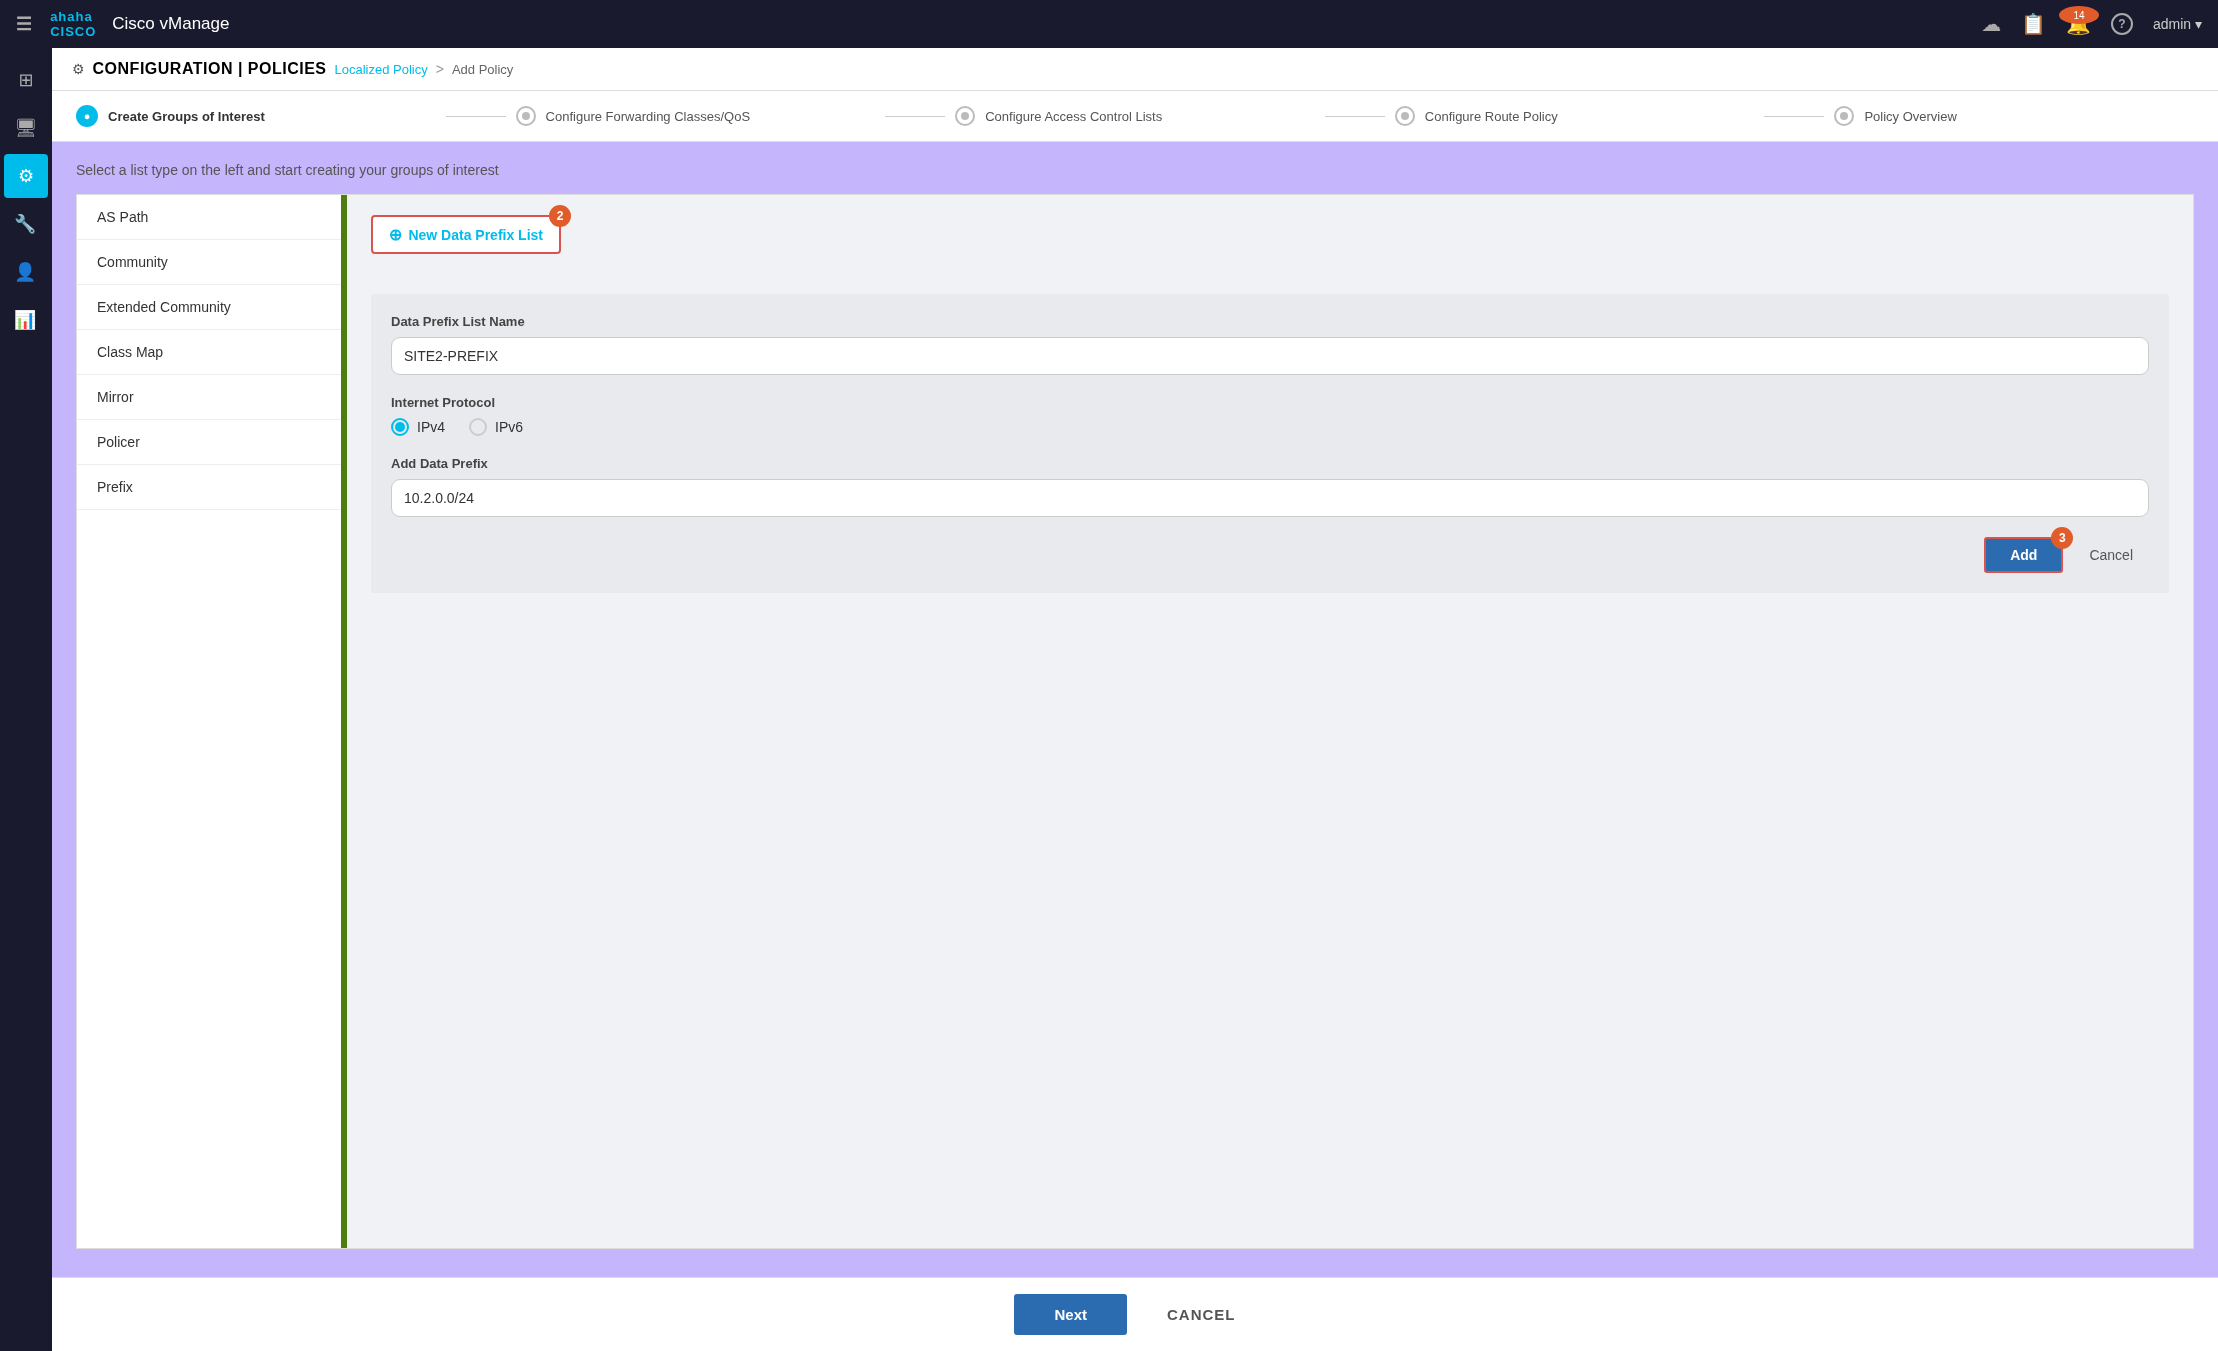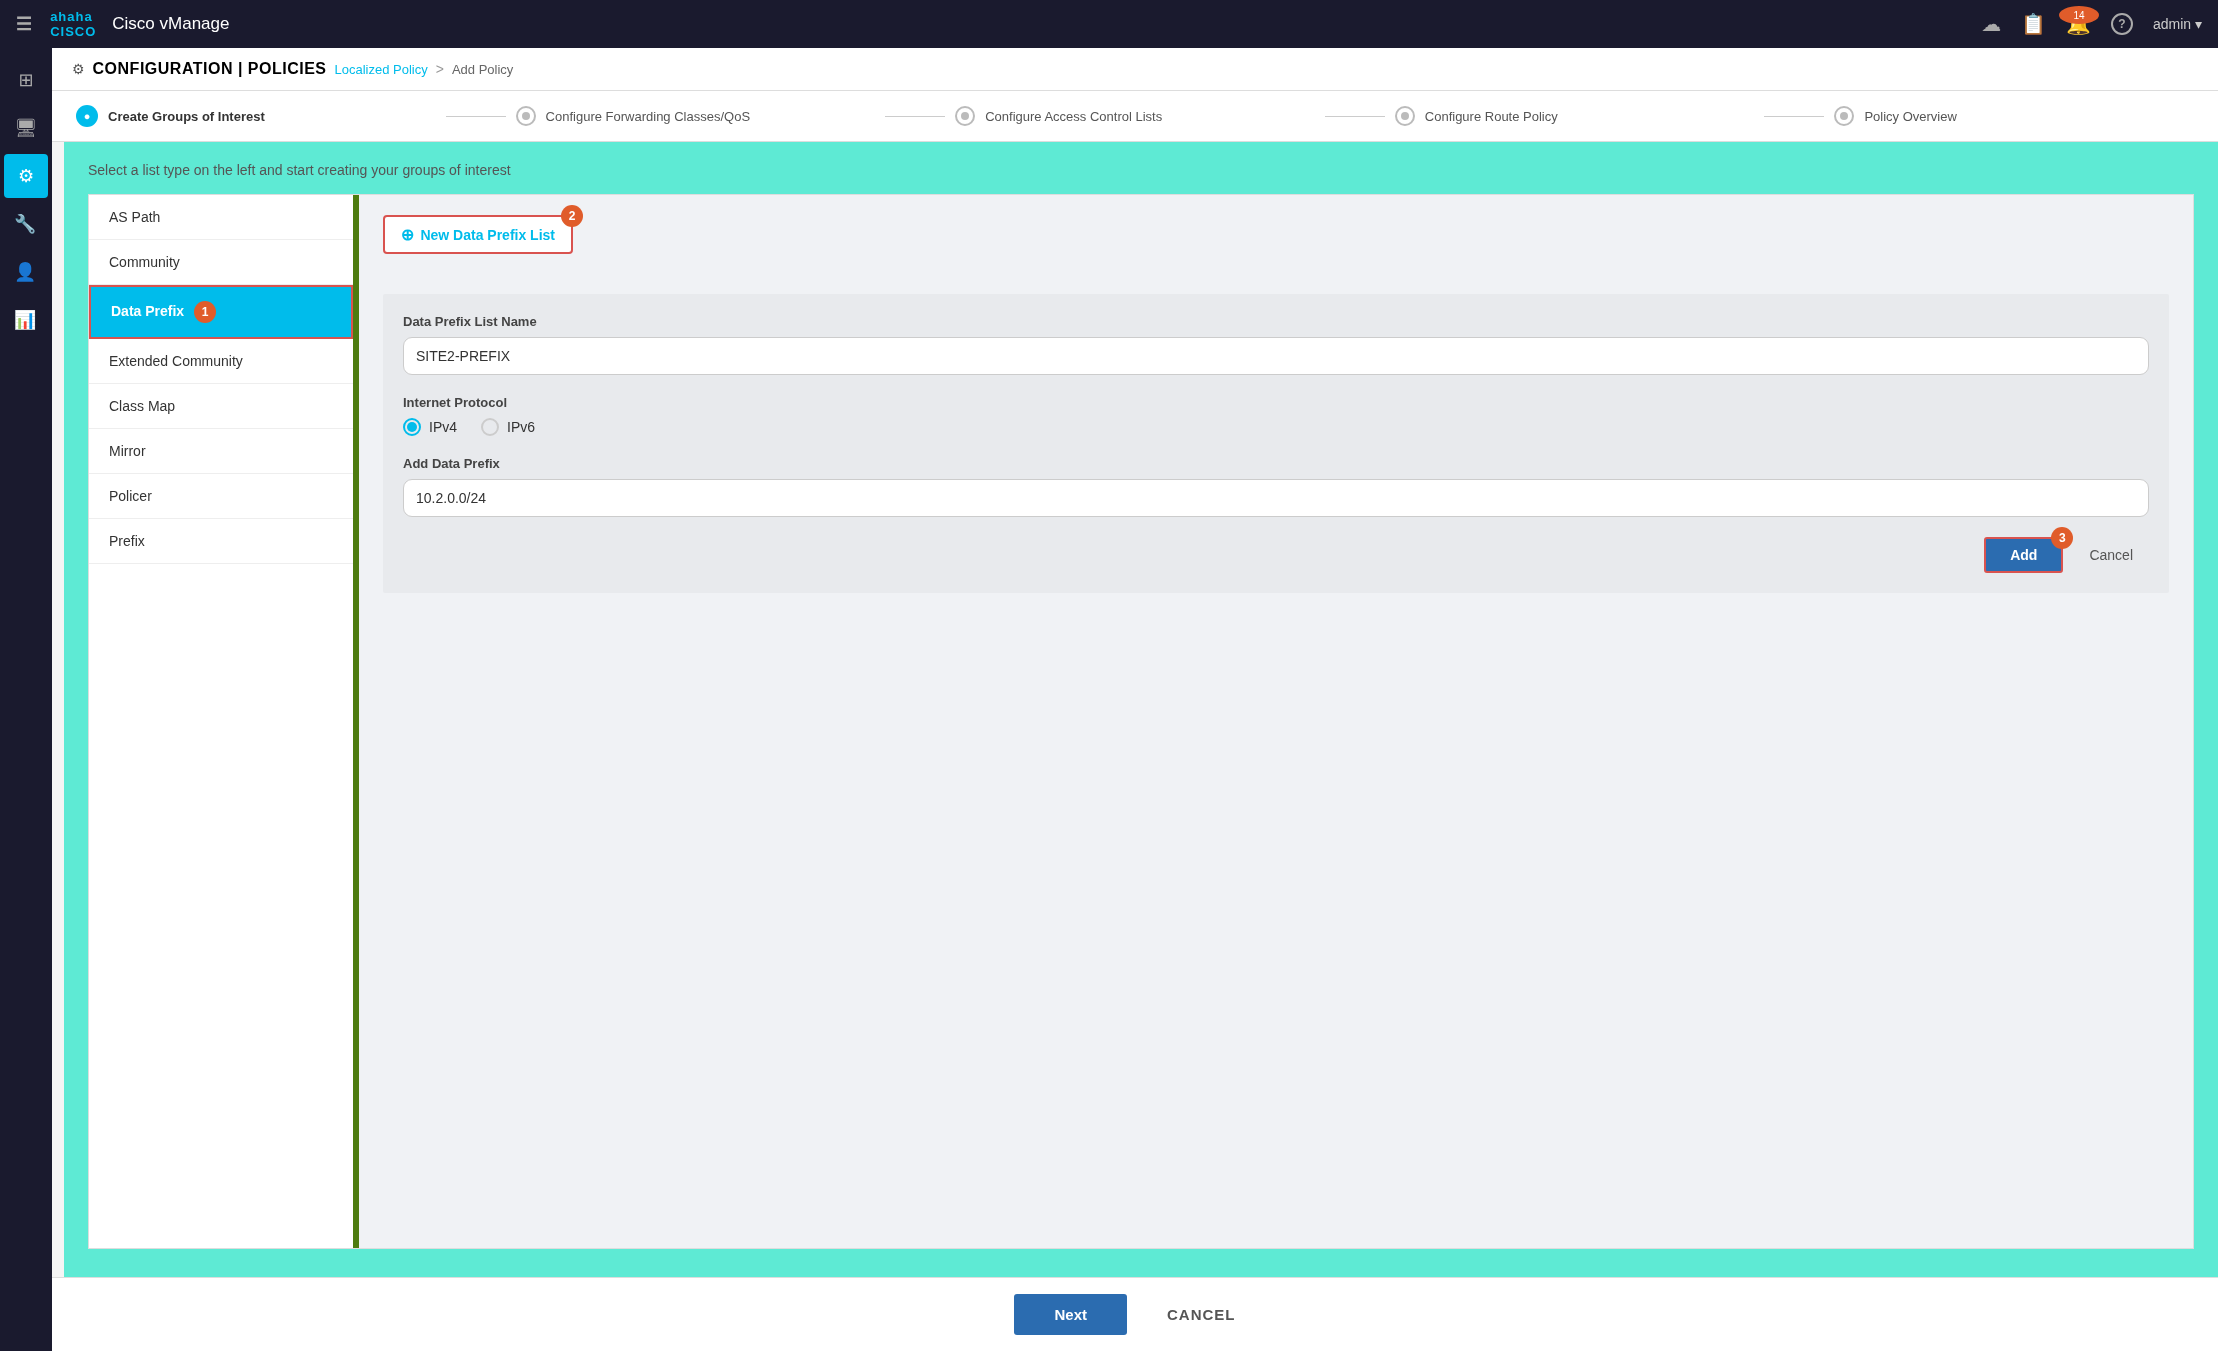--- a/index.html
+++ b/index.html
@@ -79,25 +79,24 @@
     }
     .step-circle.active { background: #00bceb; color: white; }
     .step-label { font-size: 13px; color: #555; white-space: nowrap; }
     .step-label.active-label { color: #333; font-weight: 600; }
     .step-connector { flex: 0 0 60px; height: 1px; background: #ccc; margin: 0 10px; }
 
     
     .content-area {
       flex: 1;
       overflow: auto;
-      background: #5eead4;
+      background: #c4b5fd;
       padding: 0;
       display: flex;
       flex-direction: column;
-      margin-left: 12px;
     }
 
     .content-inner {
       flex: 1;
       padding: 20px 24px;
     }
 
     .instruction-text {
       font-size: 14px;
       color: #555;
@@ -326,23 +325,20 @@
 
     <div class="content-area">
       <div class="content-inner">
         <p class="instruction-text">Select a list type on the left and start creating your groups of interest</p>
 
         <div class="two-col" style="min-height: 550px;">
 
           <div class="list-panel">
             <div class="list-item">AS Path</div>
             <div class="list-item">Community</div>
-            <div class="list-item active" style="border:2px solid #d9534f;background:#00bceb;color:white;font-weight:600;">Data Prefix
-              <span class="badge-num-inline">1</span>
-            </div>
             <div class="list-item">Extended Community</div>
             <div class="list-item">Class Map</div>
             <div class="list-item">Mirror</div>
             <div class="list-item">Policer</div>
             <div class="list-item">Prefix</div>
           </div>
 
           <div class="form-panel">
             
             <div style="position:relative;display:inline-block;margin-bottom:20px;">

